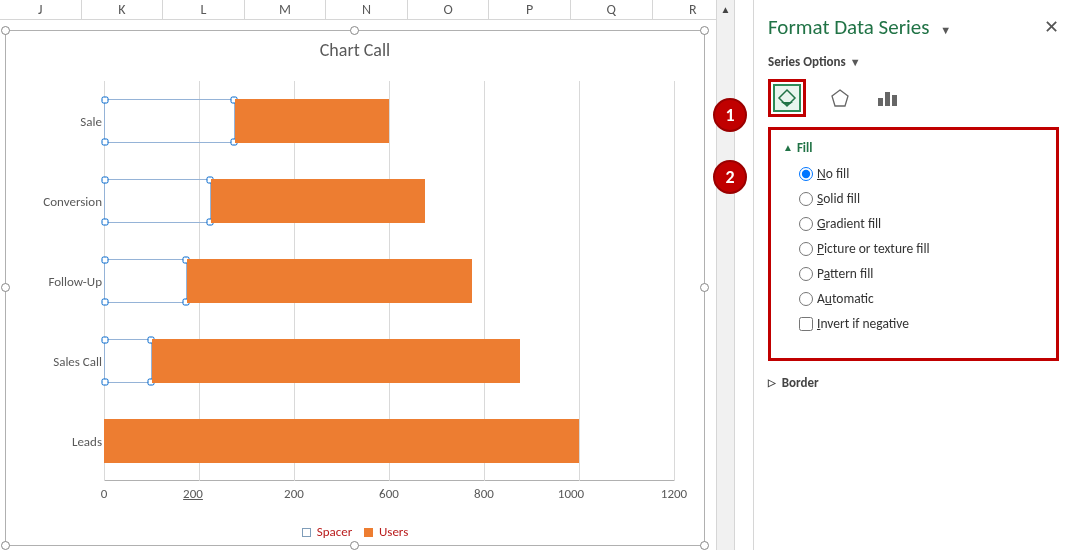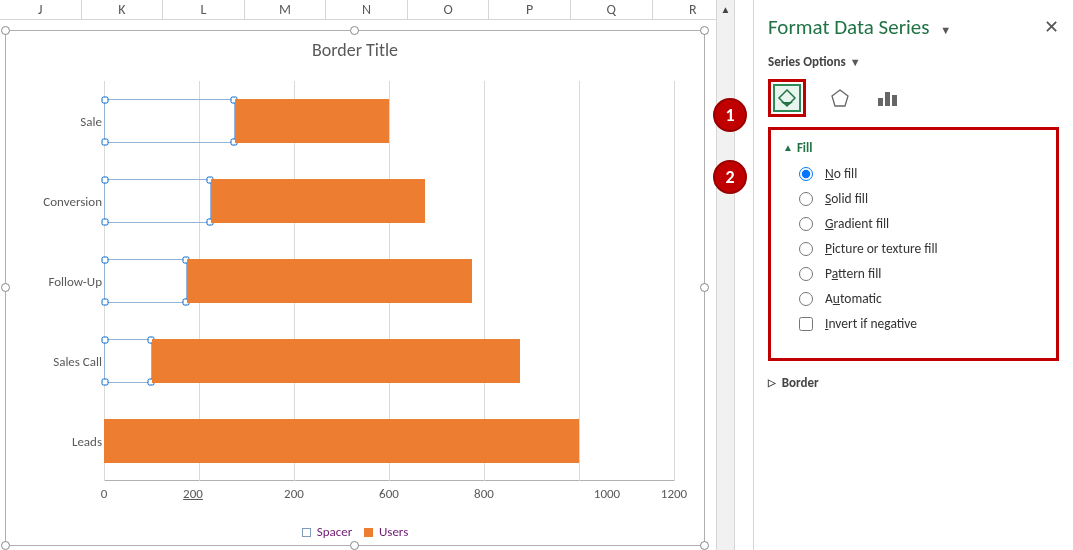--- a/index.html
+++ b/index.html
@@ -126,21 +126,21 @@
   }
   .bar.spacer { background: none; border: 1px solid #95b3d7; }
   .bar.users  { background: #ed7d31; }
   .series-handle {
     width:7px; height:7px; background:#fff; border:1px solid #0066cc;
     position:absolute; border-radius: 2px;
   }
 
   .legend {
     position:absolute; left:0; bottom:6px; width:100%;
-    text-align:center; font-size:13px; color:#701a75;
+    text-align:center; font-size:13px; color:#b91c1c;
   }
   .legend-swatch {
     display:inline-block; width:9px; height:9px; margin-right:3px;
     vertical-align: middle;
   }
 
   
   .task-pane {
     position: absolute;
     right: 0; top: 0;
@@ -176,21 +176,21 @@
     padding:10px 12px 18px;
     margin-top:4px;
   }
   .group-header {
     color:#217346; font-size:13px; font-weight:600;
     display:flex; align-items:center; gap:4px; margin-bottom:10px;
   }
   .group-header .tri { font-size:10px; }
 
   .radio-row, .check-row {
-    display:flex; align-items:center; gap:12px;
+    display:flex; align-items:center; gap:4px;
     font-size:13.5px; color:#333;
     margin:8px 0 8px 16px;
   }
   input[type=radio], input[type=checkbox] { width:14px; height:14px; margin:0;}
   .mnemonic { text-decoration: underline; }
 
   .border-header {
     color:#444; font-size:13px; font-weight:600;
     display:flex; align-items:center; gap:6px; margin-top:14px;
   }
@@ -227,21 +227,21 @@
   <div class="chart-frame">
     <div class="sel-handle sel-top-left"></div>
     <div class="sel-handle sel-top-mid"></div>
     <div class="sel-handle sel-top-right"></div>
     <div class="sel-handle sel-mid-left"></div>
     <div class="sel-handle sel-mid-right"></div>
     <div class="sel-handle sel-bot-left"></div>
     <div class="sel-handle sel-bot-mid"></div>
     <div class="sel-handle sel-bot-right"></div>
 
-    <div class="chart-title">Border Title</div>
+    <div class="chart-title">Chart Call</div>
 
     <div class="ytick-labels">
       <div class="ytick" style="top:10%">Sale</div>
       <div class="ytick" style="top:30%">Conversion</div>
       <div class="ytick" style="top:50%">Follow-Up</div>
       <div class="ytick" style="top:70%">Sales Call</div>
       <div class="ytick" style="top:90%">Leads</div>
     </div>
 
     <div class="plot-area">
@@ -298,21 +298,21 @@
           </div>
         </div>
     </div>
 
     <div class="xtick-labels" id="xticks">
         <div class="xtick" style="left: 0px;">0</div>
         <div class="xtick" style="left: 89px; text-decoration: underline;">200</div>
         <div class="xtick" style="left: 190px;">200</div>
         <div class="xtick" style="left: 285px;">600</div>
         <div class="xtick" style="left: 380px;">800</div>
-        <div class="xtick" style="left: 503px;">1000</div>
+        <div class="xtick" style="left: 467px;">1000</div>
         <div class="xtick" style="left: 570px;">1200</div>
       </div>
 
     <div class="legend">
       <span class="legend-swatch" style="background:#fff;border:1px solid #7f9db9"></span>
       <span>Spacer</span>
       &nbsp;&nbsp;
       <span class="legend-swatch" style="background:#ed7d31"></span>
       <span>Users</span>
     </div>

